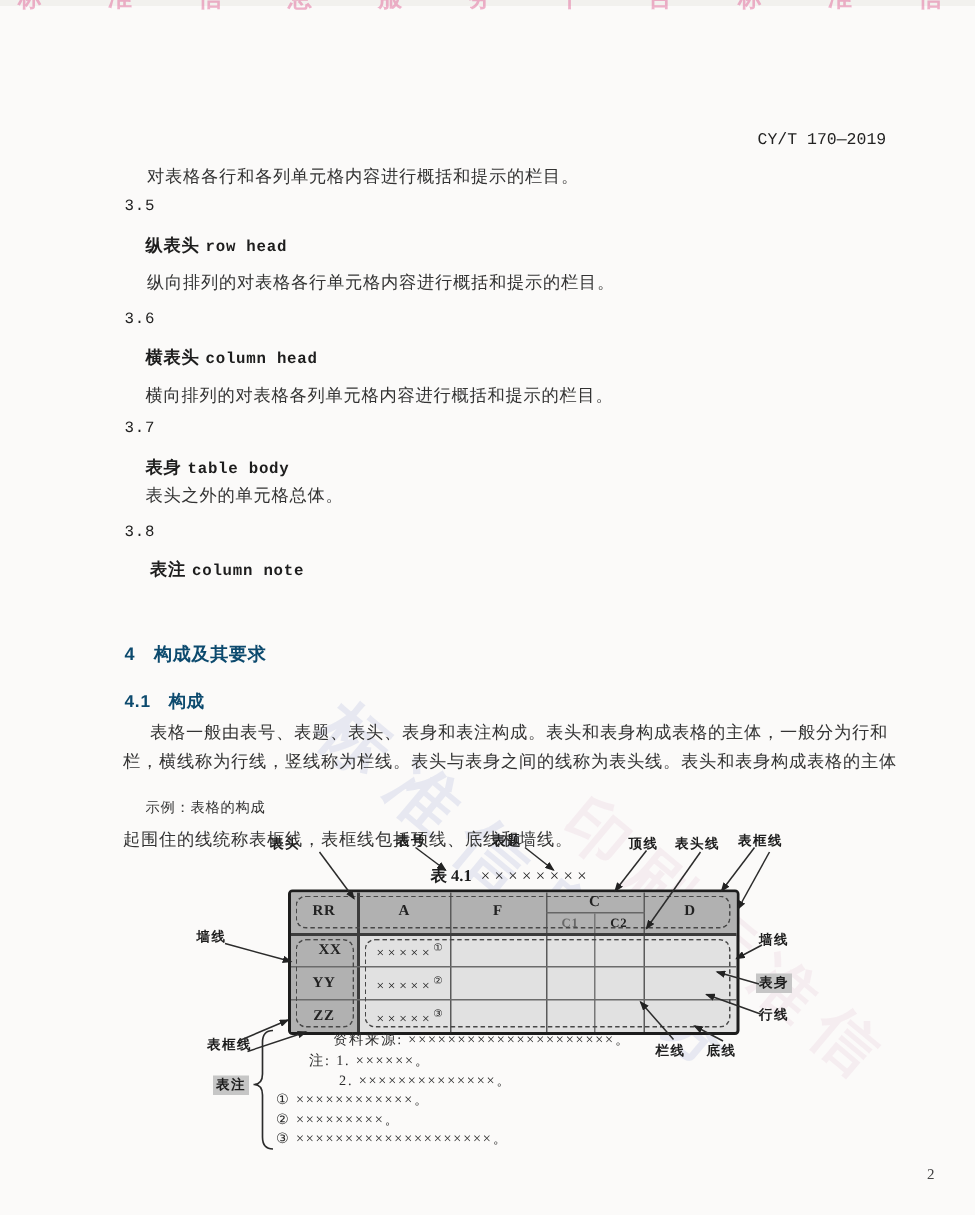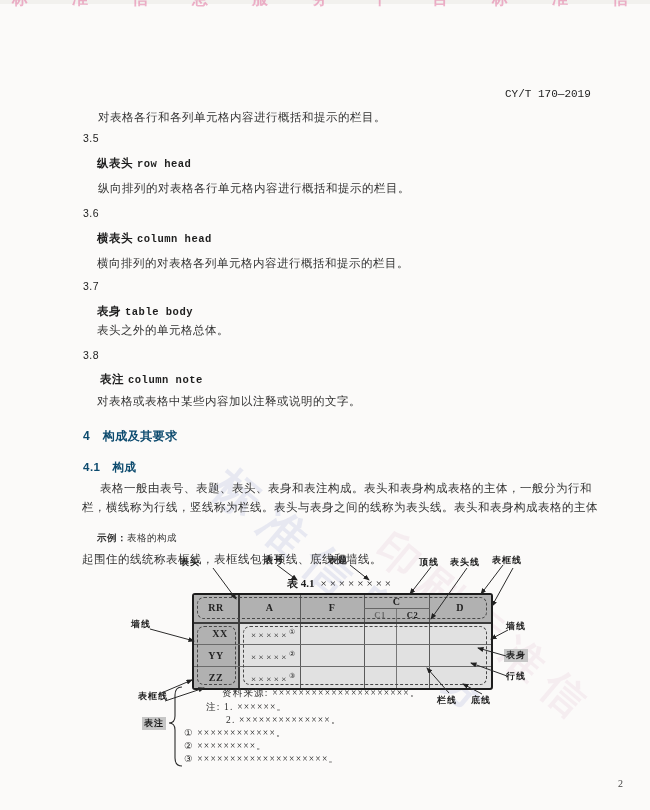--- a/index.html
+++ b/index.html
@@ -1,26 +1,26 @@
 <!DOCTYPE html>
 <html><head>
 <meta charset="utf-8">
 <style>
   html,body{margin:0;padding:0;background:#e8e8e8;}
   .page{position:relative;width:650px;height:810px;margin:0 auto;background:#fbfaf9;overflow:hidden;
         font-family:"Liberation Serif","DejaVu Serif",serif;color:#333;}
   .page::before{content:"";position:absolute;left:0;top:0;width:650px;height:4px;background:#f2f1ee;}
   .t{position:absolute;white-space:nowrap;font-size:11.5px;color:#333;letter-spacing:.5px;}
-  .num{font-family:Liberation Sans, sans-serif;font-size:10.5px;color:#222;}
+  .num{font-family:Liberation Mono, monospace;font-size:10.5px;color:#222;}
   .term .cn{font-weight:bold;color:#1d1d1d;}
   .term .en{font-family:"Liberation Mono","DejaVu Sans Mono",monospace;font-size:10.5px;font-weight:600;color:#1d1d1d;margin-left:4px;}
   .hsec{font-family:"Liberation Sans","DejaVu Sans",sans-serif;font-weight:bold;font-size:12px;color:#0c4a6e;letter-spacing:.5px;}
   .doccode{font-family:"Liberation Mono","DejaVu Sans Mono",monospace;font-size:11px;color:#222;letter-spacing:0;}
   .example{font-size:9.5px;}
-  .example .lab{font-weight:bold;text-align:right;}
+  .example .lab{font-weight:normal;text-align:right;}
   
   .lbl{position:absolute;font-size:9px;font-weight:bold;color:#1e1e1e;letter-spacing:1px;white-space:nowrap;}
   .lbl.bg{background:#c6c6c6;padding:0 2px;}
   .ft{position:absolute;left:192px;top:593px;width:297px;height:93px;border:2.5px solid #1d1d1d;
       border-radius:3px;background:#e1e1e1;}
   .ft div{position:absolute;}
   .fill-head{left:0;top:0;width:297px;height:28px;background:#b1b1b1;}
   .fill-stub{left:0;top:28px;width:45px;height:65px;background:#b1b1b1;}
   .ln{background:#5a5a5a;}
   .dash{border:1px dashed #474747;border-radius:7px;}
@@ -70,21 +70,20 @@
   <div class="t num" style="left:83px;top:280px;">3.7</div>
   <div class="t term" style="left:97px;top:304px;">
     <span class="cn">表身</span><span class="en">table body</span>
   </div>
   <div class="t" style="left:97px;top:323px;">表头之外的单元格总体。</div>
 
   <div class="t num" style="left:83px;top:349px;">3.8</div>
   <div class="t term" style="left:100px;top:372px;">
     <span class="cn">表注</span><span class="en">column note</span>
   </div>
-  <div class="t" style="left:97px;top:394px;">对表格或表格中某些内容加以注释或说明的文字。</div>
 
   <div class="t hsec" style="left:83px;top:428px;">4　构成及其要求</div>
   <div class="t hsec" style="left:83px;top:460px;font-size:11.5px;">4.1　构成</div>
   <div class="t" style="left:100px;top:481px;">表格一般由表号、表题、表头、表身和表注构成。表头和表身构成表格的主体，一般分为行和</div>
   <div class="t" style="left:82px;top:500px;">栏，横线称为行线，竖线称为栏线。表头与表身之间的线称为表头线。表头和表身构成表格的主体</div>
   <div class="t" style="left:82px;top:519px;margin-top:33px;">起围住的线统称表框线，表框线包括顶线、底线和墙线。</div>
   <div class="t example" style="left:97px;top:532px;">
     <span class="lab">示例：</span><span>表格的构成</span>
   </div>
 

